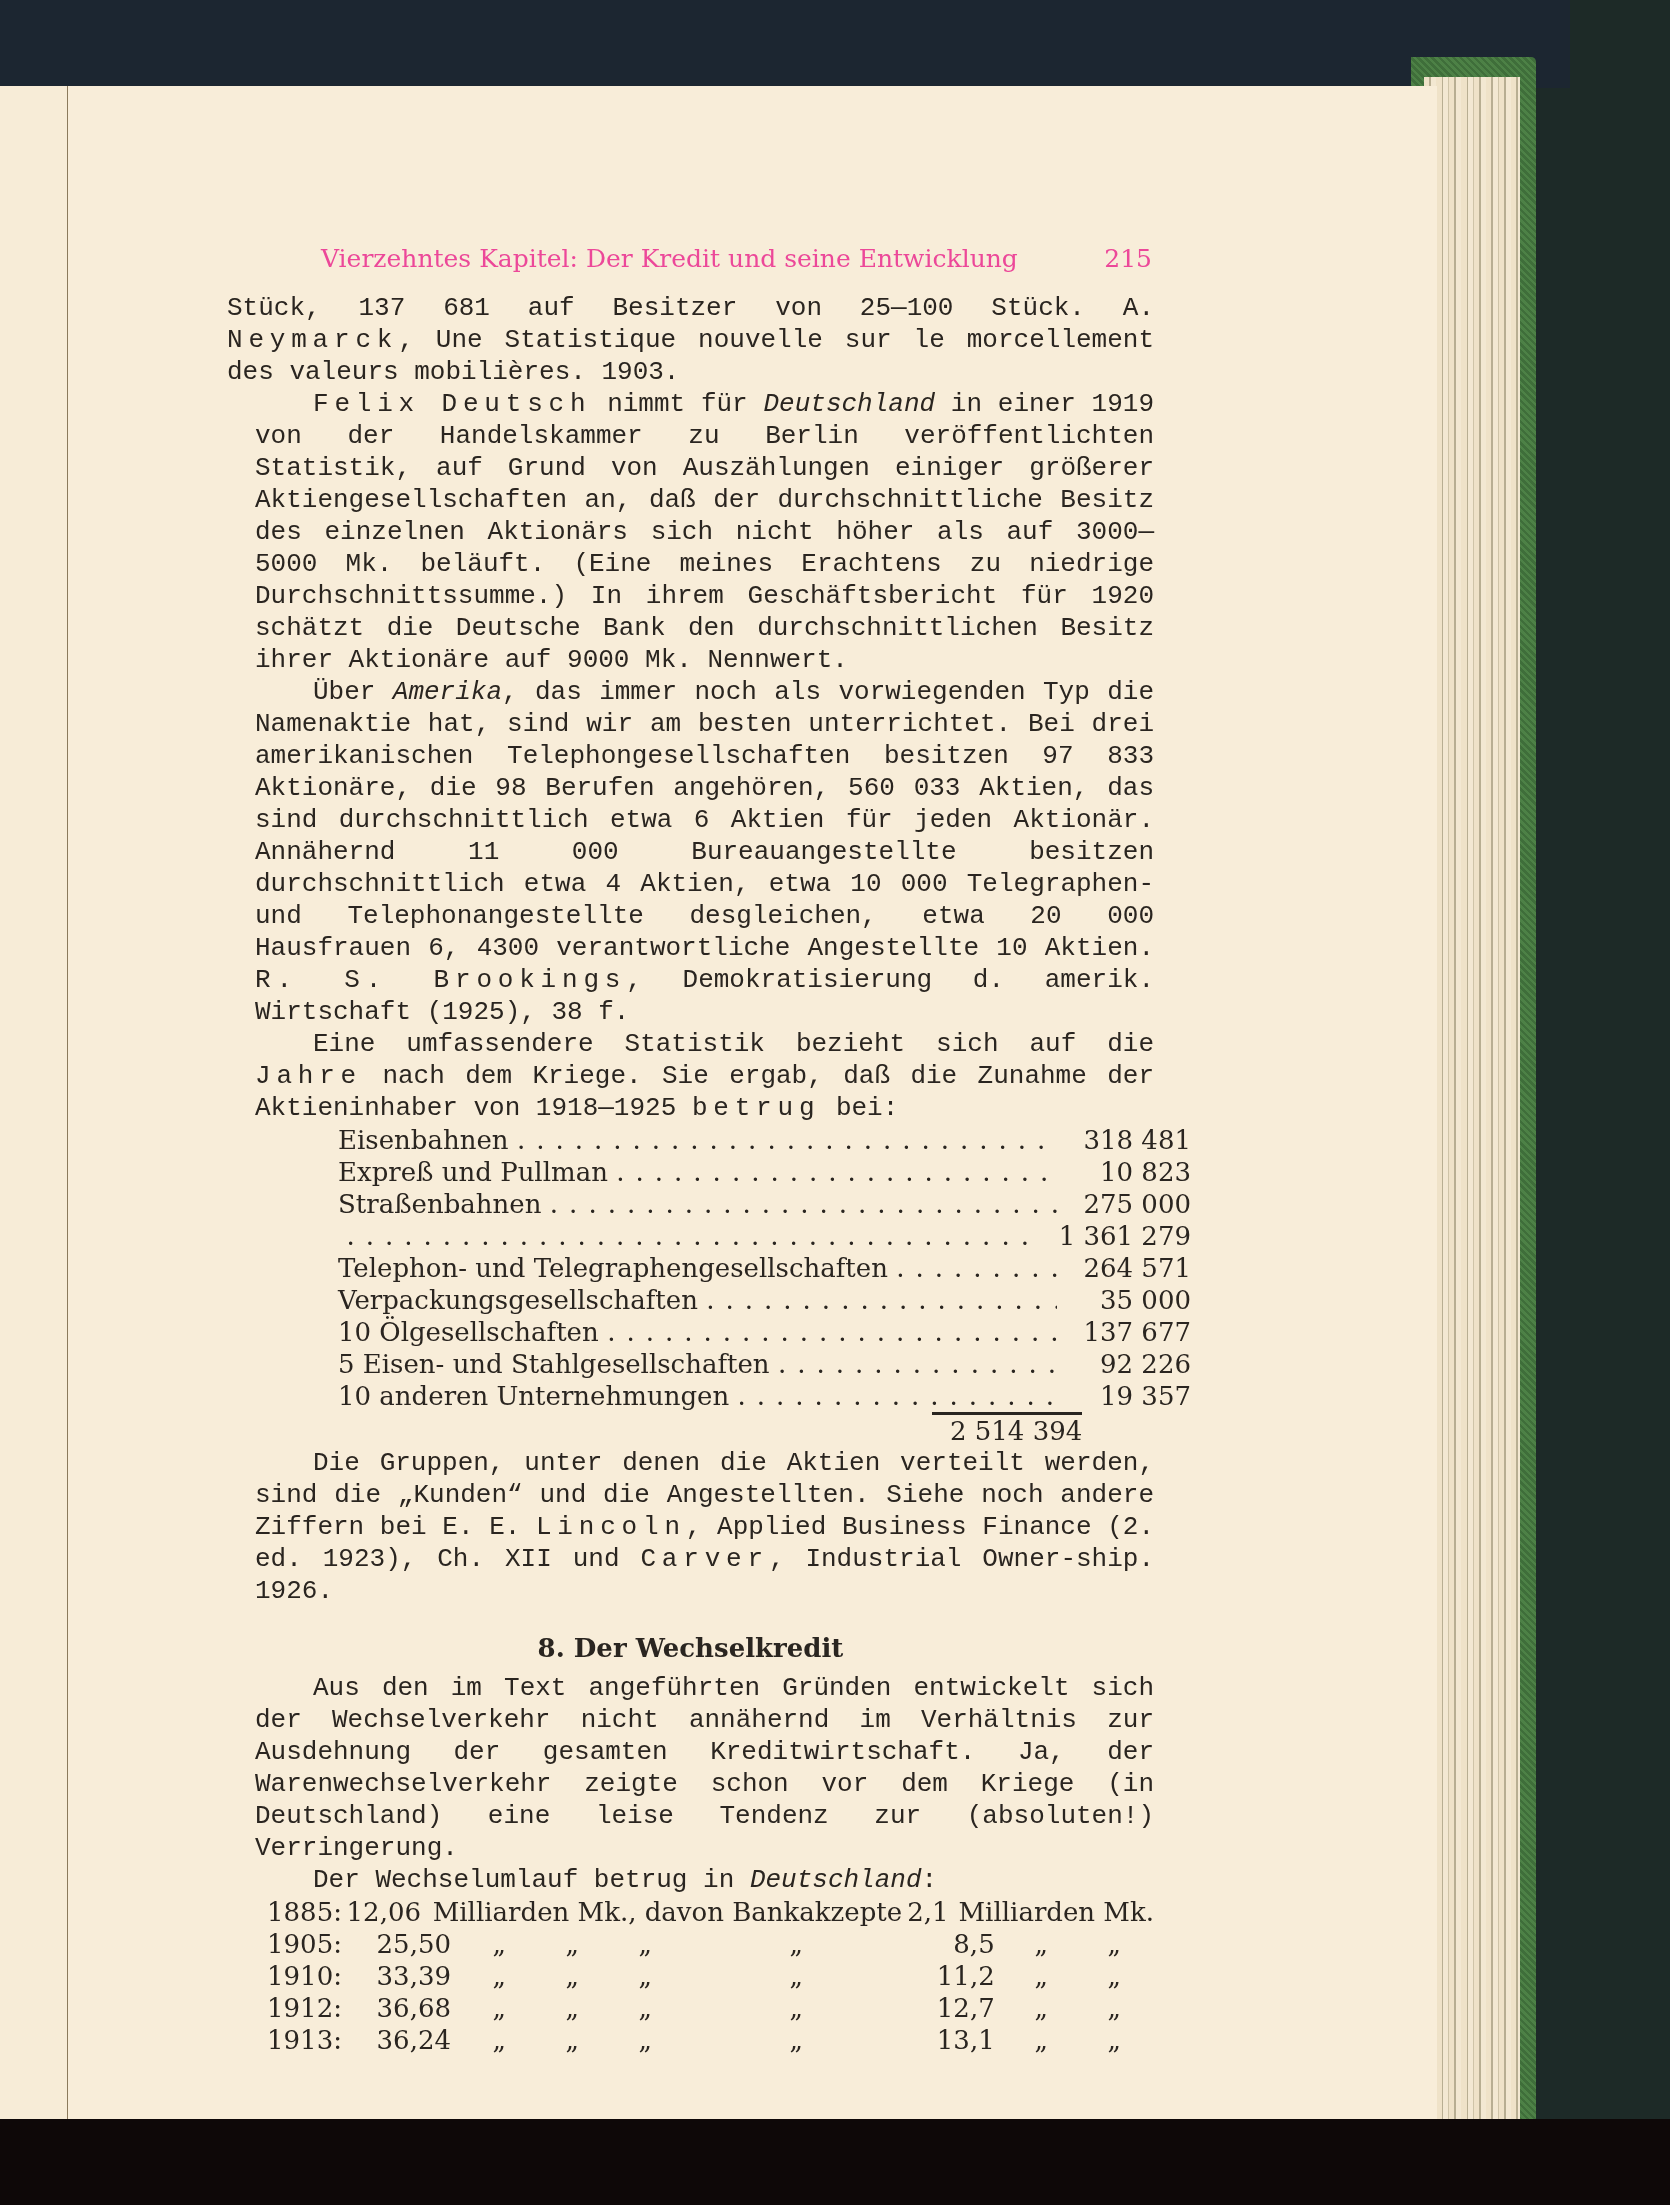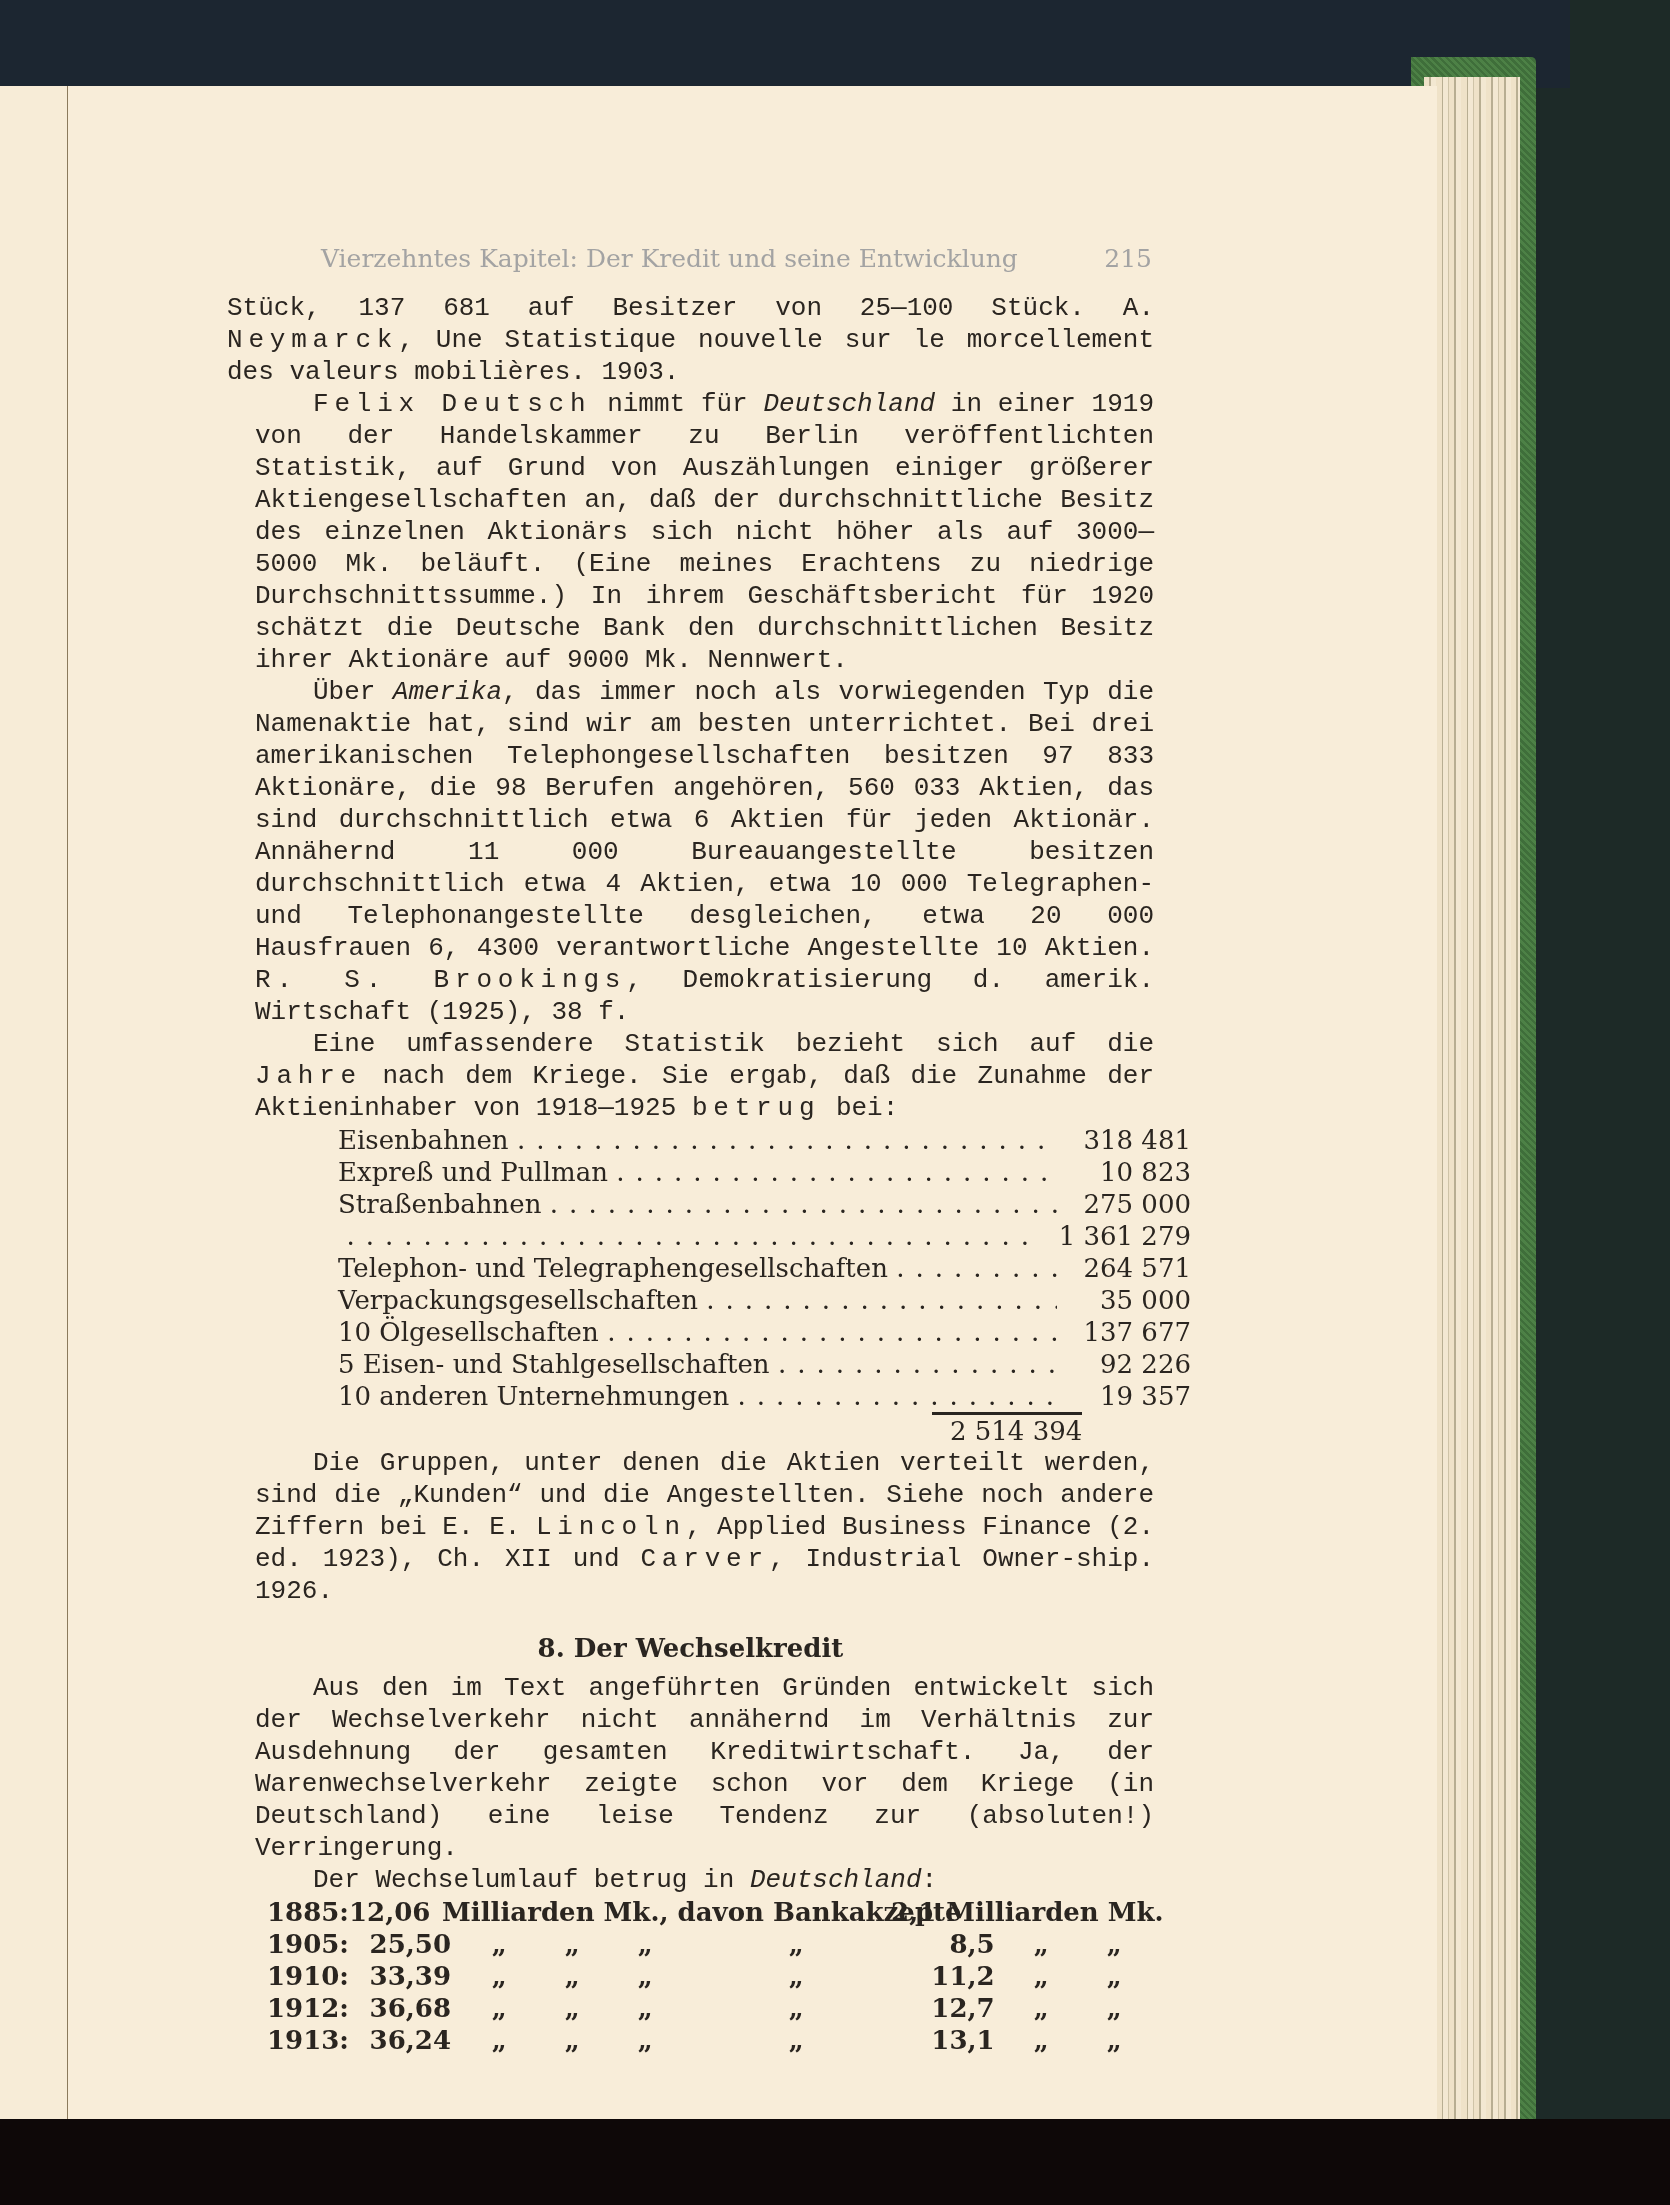--- a/index.html
+++ b/index.html
@@ -28,41 +28,41 @@
   .page-edges {
     position:absolute; left:1424px; top:77px; width:96px; height:2050px;
     background:repeating-linear-gradient(90deg,#efe2c8 0 5px,#b8ae92 5px 6.7px,#f3e8d2 6.7px 11.7px,#cfc4a8 11.7px 12.5px);
   }
   .text {
     position:absolute; left:227px; top:242px; width:927px;
     color:#2a2520; font-size:26px; line-height:32px;
   }
   .header {
     position:absolute; left:321px; top:244px; width:831px;
-    font-size:25px; color:#a3a3a3;
+    font-size:25px; color:#ec4899;
     display:flex; justify-content:space-between;
   }
   .para { text-align:justify; margin:0;font-family:Liberation Mono, monospace; }
   .indent { text-indent:58px;margin-left:28px; }
   .spaced { letter-spacing:5.8px; }
   .it { font-style:italic; }
   .first-lines { position:absolute; top:50px; left:0; width:927px; }
   .table-row {
     display:flex; align-items:flex-start; padding-left:111px; width:964px; box-sizing:border-box;
   }
   .table-row .label { white-space:nowrap; }
   .table-row .dots { flex:1; overflow:hidden; white-space:nowrap; letter-spacing:11px; padding-left:8.4px; }
   .table-row .val { width:134px; text-align:right; white-space:nowrap; }
   .total-row { display:flex; justify-content:flex-end; width:852px; }
   .total-row .val { border-top:3.3px solid #2a2520; width:150px; text-align:right; margin-right:-3.3px; }
   .heading {
     text-align:center; font-weight:bold; margin:25px 0 8.4px 0;
   }
   .wl-row { display:flex; padding-left:40px; white-space:nowrap; }
-  .wl-row span { display:inline-block;font-weight:bold; }
+  .wl-row span { display:inline-block; }
   .c-year { width:100px; }
   .c-total { width:84px; text-align:right; margin-right:11.7px;}
   .c-desc { width:449px; }
   .c-q { width:73px; text-align:center; }
   .c-acc { width:84px; text-align:right; margin-right:10px;}
   .c-unit { }
 </style>
 </head>
 <body>
 

